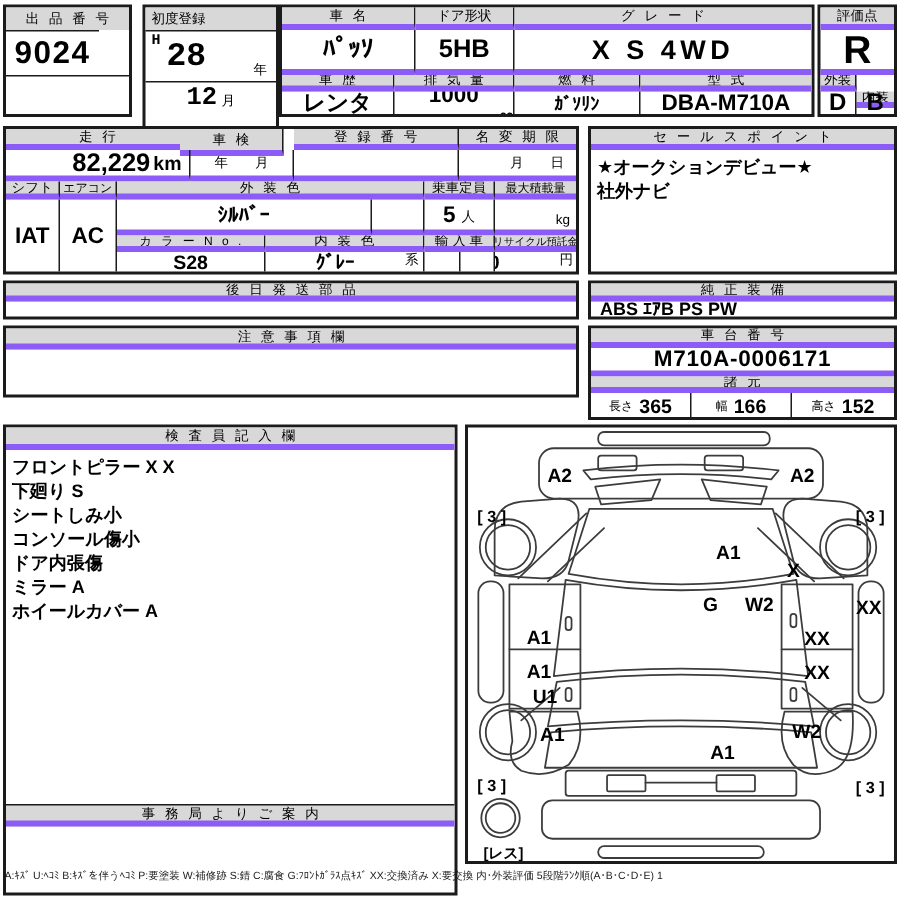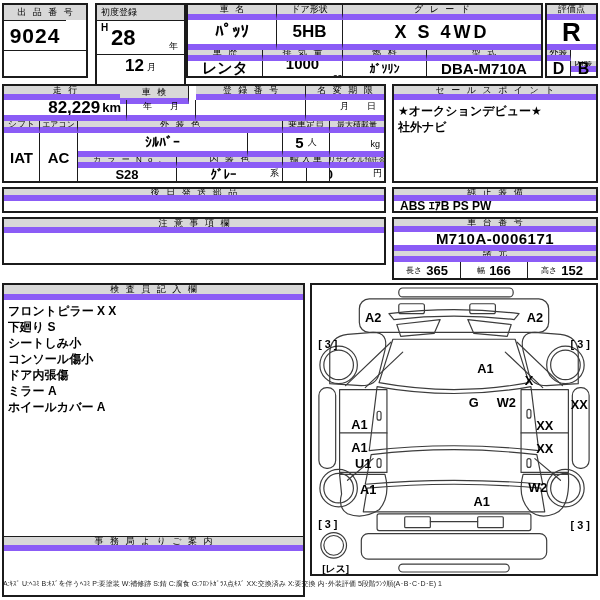--- a/index.html
+++ b/index.html
@@ -1,20 +1,20 @@
 <!DOCTYPE html>
 <html><head>
 <meta charset="utf-8">
 <style>
   html,body{margin:0;padding:0;background:#fff;}
   #sheet{position:relative;width:600px;height:600px;background:#fff;color:#000;
          font-family:"Liberation Sans","DejaVu Sans",sans-serif;overflow:hidden;}
   .box{position:absolute;border:2px solid #1b1b1b;box-sizing:border-box;background:#fff;}
   .abs{position:absolute;box-sizing:border-box;overflow:hidden;}
-  .bb{border-bottom:6px solid #8b5cf6}.br{border-right:1px solid #1b1b1b}.bt{border-top:1px solid #1b1b1b}
+  .bb{border-bottom:4px solid #8b5cf6}.br{border-right:1px solid #1b1b1b}.bt{border-top:1px solid #1b1b1b}
   .hdr{background:#d8d8d8;font-size:9px;display:flex;align-items:center;justify-content:center;
        letter-spacing:2px;padding-left:2px;white-space:nowrap;}
   .hdr.lt0{letter-spacing:0;padding-left:0;}
   .val{font-weight:700;display:flex;align-items:center;justify-content:center;white-space:nowrap;}
   .left{justify-content:flex-start;}
   .right{justify-content:flex-end;}
   .unit{font-size:9px;font-weight:700;margin-left:2px;align-self:flex-end;padding-bottom:2px;}
   .small{font-size:9px;font-weight:400;}
   .lines{font-size:12px;font-weight:700;line-height:16px;padding:3px 4px;}
   svg text{fill:#000;font-family:"Liberation Sans","DejaVu Sans",sans-serif;}
@@ -24,21 +24,21 @@
 <body>
 
 <div id="sheet">
 
   <div class="box" style="left:2px;top:3px;width:86px;height:75px;">
     <div class="abs hdr" style="left:0;top:0;width:82px;height:15px;">出 品 番 号</div>
     <div class="abs val bt" style="left:0;top:15px;width:62px;height:30px;font-size:21px;letter-spacing:1px;">9024</div>
     <div class="abs bt" style="left:0;top:45px;width:82px;height:26px;"></div>
   </div>
 
-  <div class="box" style="left:95px;top:3px;width:91px;height:86px;">
+  <div class="box" style="left:95px;top:3px;width:91px;height:86px;font-family:Liberation Mono, monospace;">
     <div class="abs hdr lt0 left" style="left:0;top:0;width:87px;height:15px;padding-left:4px;">初度登録</div>
     <div class="abs bt" style="left:0;top:15px;width:87px;height:34px;">
       <span style="position:absolute;left:4px;top:1px;font-size:10px;font-weight:700;">H</span>
       <span style="position:absolute;left:14px;top:4px;font-size:22px;font-weight:700;">28</span>
       <span style="position:absolute;right:6px;bottom:1px;font-size:9px;">年</span>
     </div>
     <div class="abs bt val" style="left:0;top:49px;width:87px;height:22px;">
       <span style="font-size:17px;font-weight:700;">12</span>
       <span class="small" style="margin-left:3px;align-self:flex-end;padding-bottom:2px;">月</span>
     </div>

